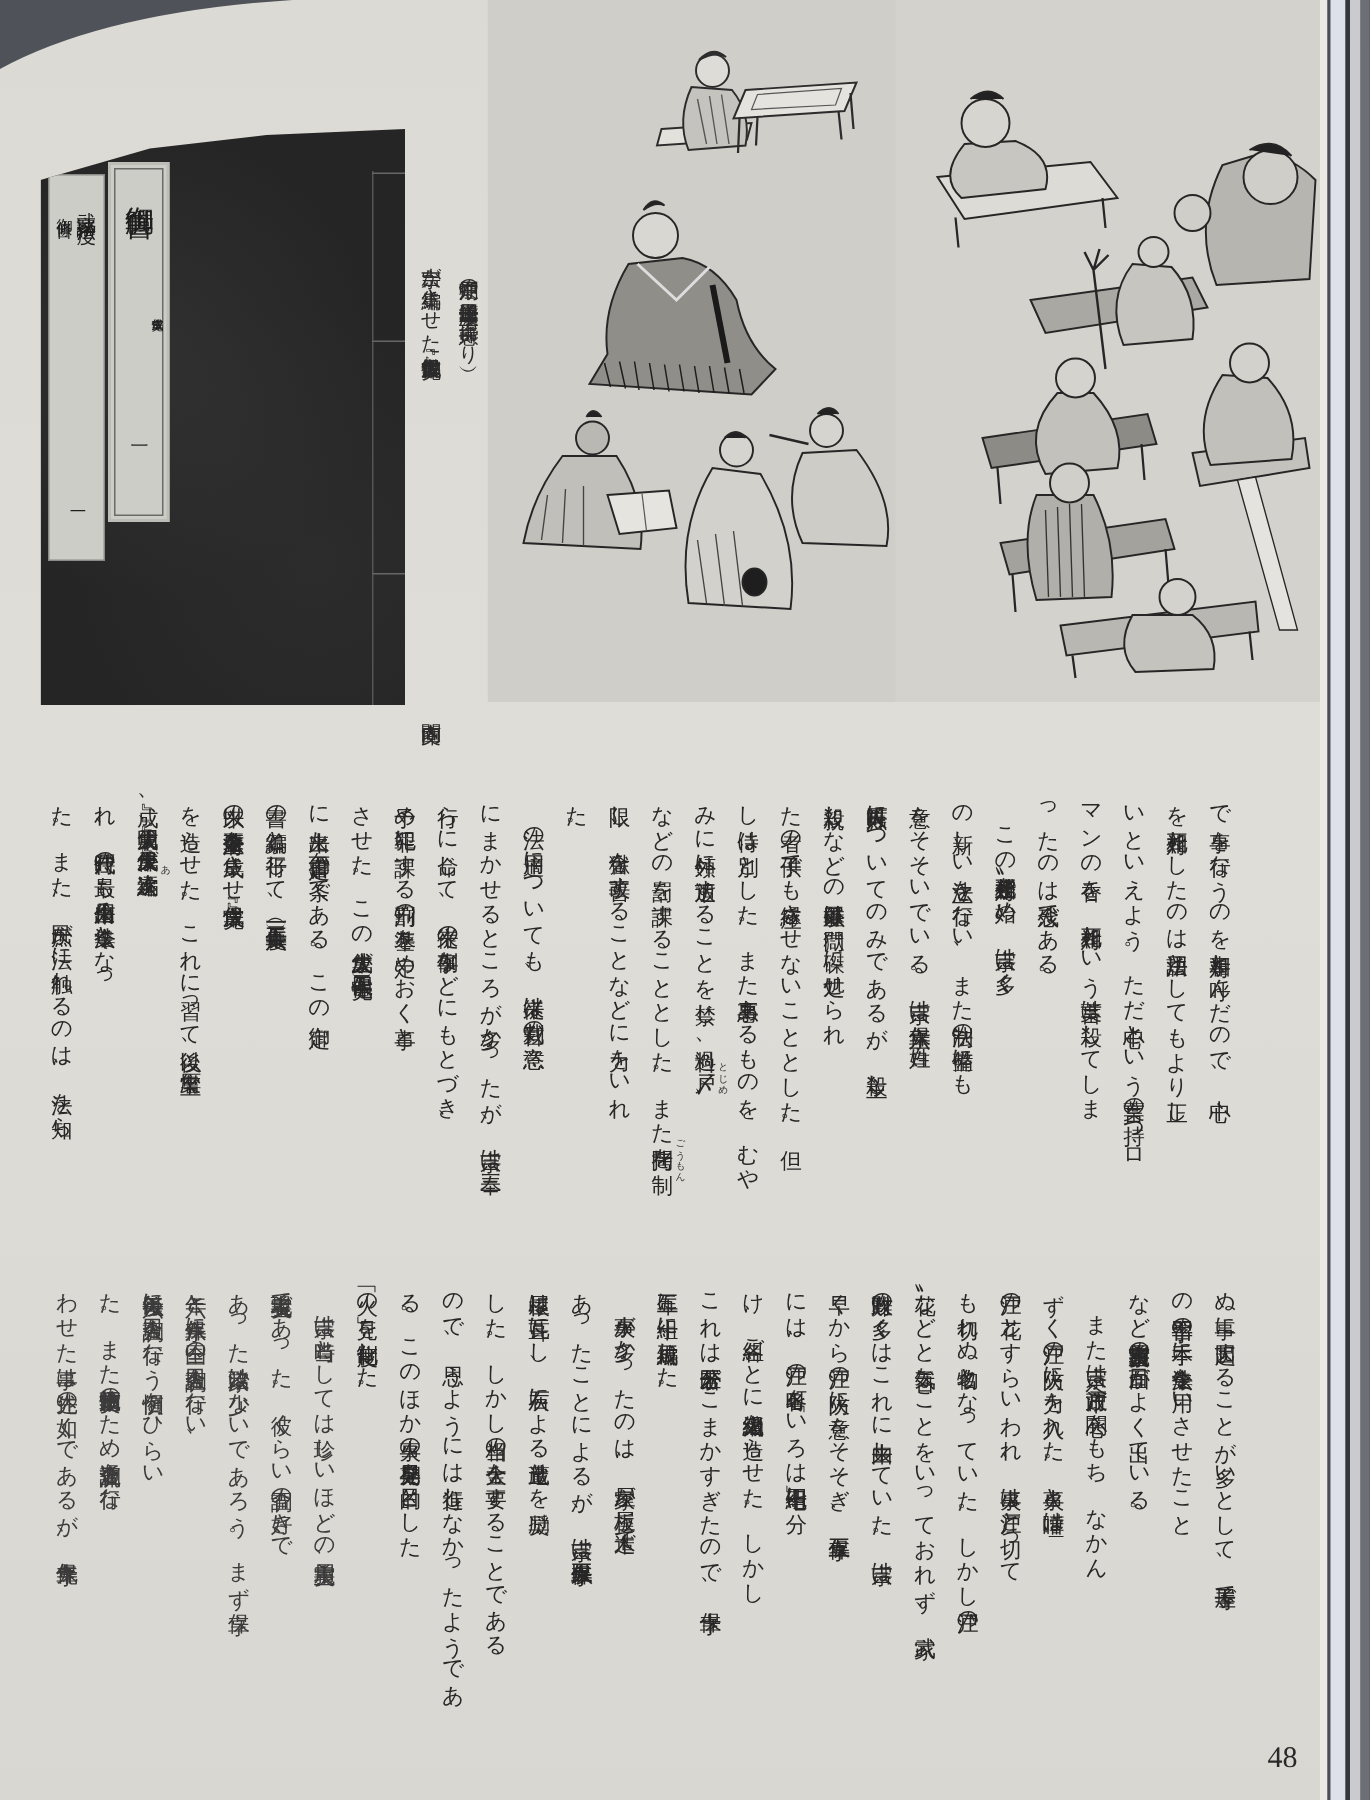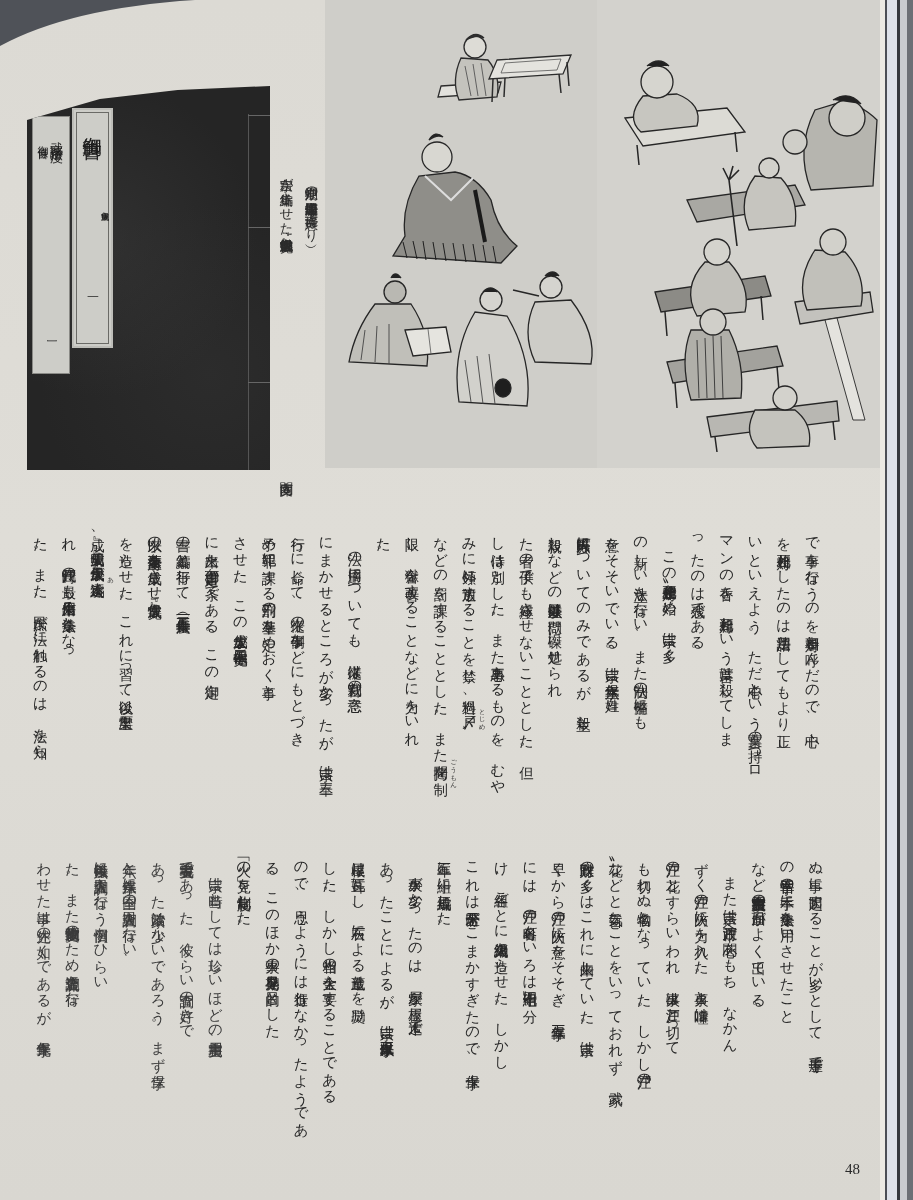--- a/index.html
+++ b/index.html
@@ -68,21 +68,21 @@
   .upper { left: 25.5px; top: 527px; }
   .lower { left: 29px; top: 852px; }
   .lower .col:nth-child(n+22) { color: #3b3b3b; }
   .col { width: 28.6px; height: 292px; white-space: nowrap; }
   .rwrap { position: relative; }
   .rt {
     position: absolute; right: -8px; top: 0; font-size: 6.5px; line-height: 1;
     white-space: nowrap; color: #333;
   }
   .page-number {
-    position: absolute; left: 845px; top: 1161px; font-size: 15px; color: #2a2a2a;
+    position: absolute; left: 845px; top: 1161px; font-size: 20px; color: #2a2a2a;
     font-family: "Liberation Serif", serif;
   }
 </style>
 </head>
 <body>
 
 <div class="page"></div>
 
 <svg class="top-shade" viewBox="0 0 913 60" width="913" height="60">
   <path d="M0,0 L195,0 Q70,8 0,46 Z" fill="#4f5258"></path>

